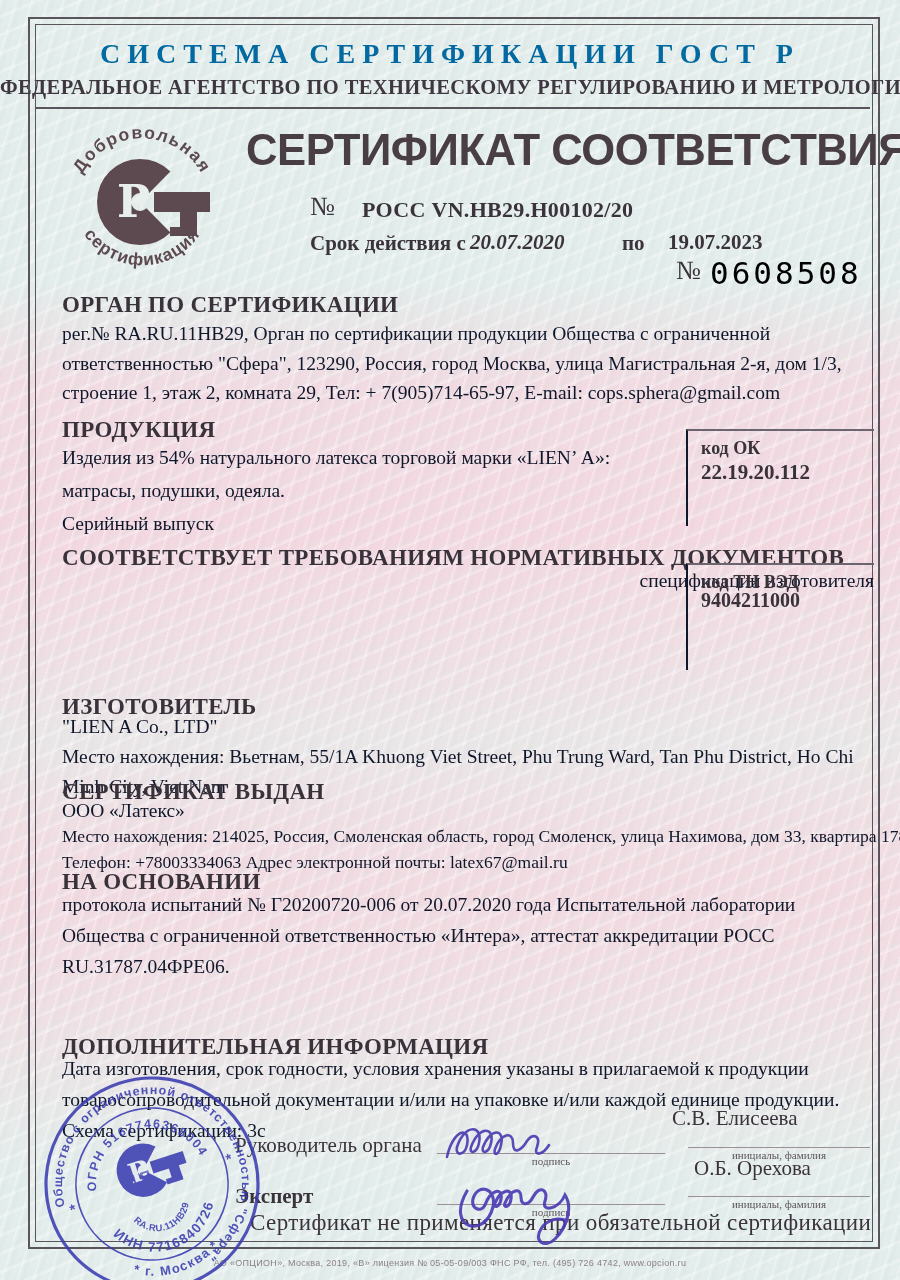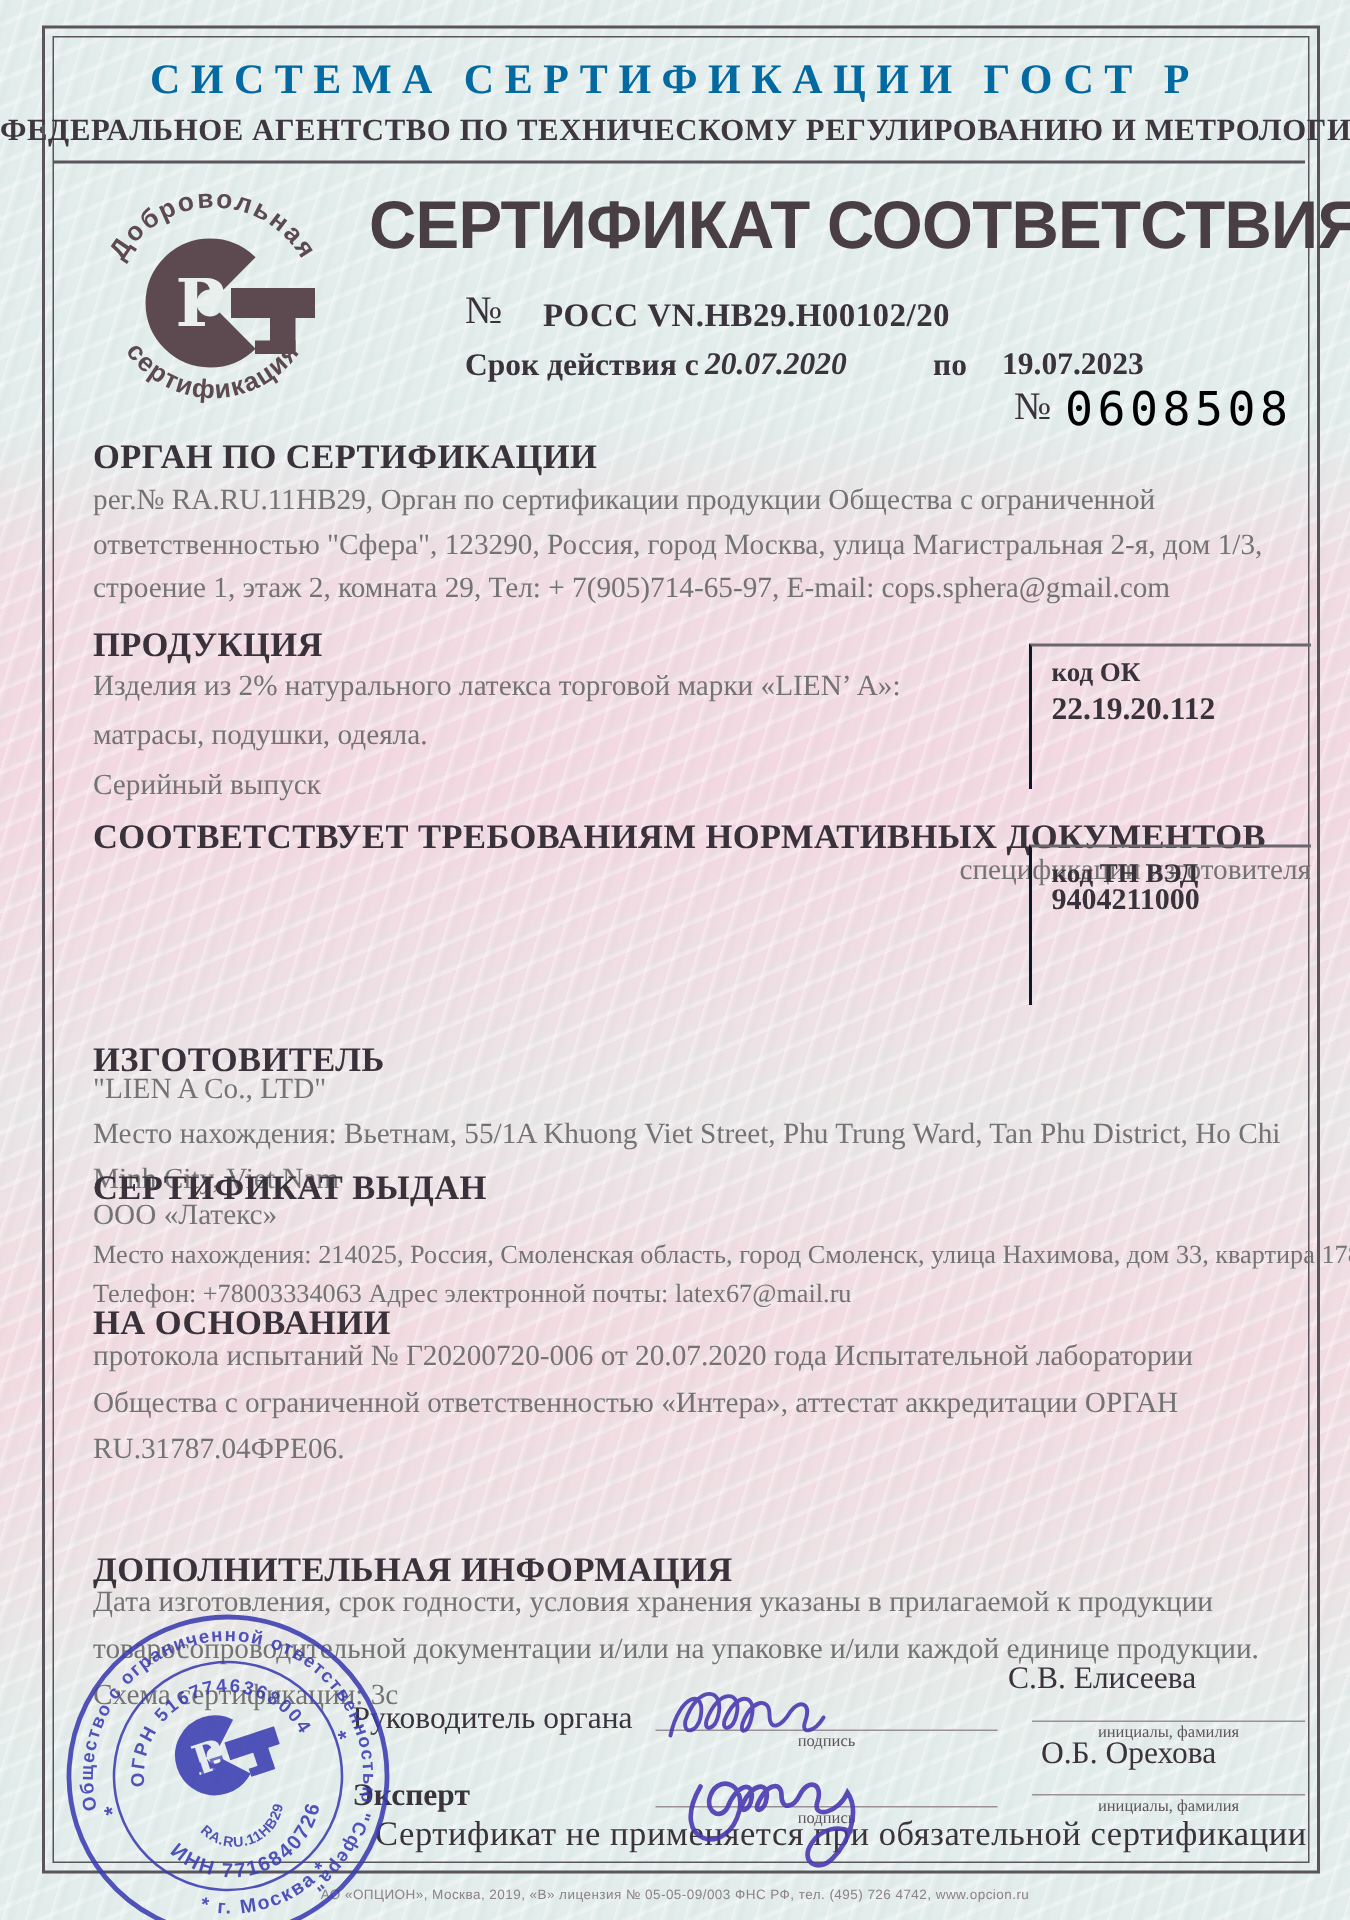--- a/index.html
+++ b/index.html
@@ -31,21 +31,21 @@
   .cert-number{left:362px;top:197px;font-size:22px;font-weight:bold;letter-spacing:0.3px;}
   .validity-label{left:310px;top:231px;font-size:21px;font-weight:bold;}
   .valid-from{left:470px;top:230px;font-size:21px;font-weight:bold;font-style:italic;}
   .po-label{left:622px;top:231px;font-size:21px;font-weight:bold;}
   .valid-to{left:668px;top:230px;font-size:21px;font-weight:bold;}
   .blank-no{left:676px;top:256px;font-size:26px;color:#3a333b;}
   .blank-number{left:710px;top:255px;font-family:"DejaVu Sans Mono",monospace;font-size:31px;color:#000000;letter-spacing:3px;}
   
   .sec{left:62px;width:812px;}
   .sec-h{font-weight:bold;font-size:23px;letter-spacing:0.3px;color:#39323a;white-space:nowrap;}
-  .ln{font-size:19.5px;color:#737373;white-space:nowrap;}
+  .ln{font-size:19.5px;color:#0f172a;white-space:nowrap;}
   .sec-organ{top:292px;} .sec-organ .ln{line-height:29.5px;} .sec-organ .body{margin-top:1px;}
   .sec-product{top:417px;} .sec-product .ln{line-height:33px;} .sec-product .body{margin-top:-2px;}
   .sec-conforms{top:545px;} .sec-conforms .ln{line-height:26px;text-align:right;} .sec-conforms .body{margin-top:-3px;}
   .sec-manufacturer{top:694px;} .sec-manufacturer .ln{line-height:30px;} .sec-manufacturer .body{margin-top:-8px;}
   .sec-issued{top:779px;} .sec-issued .body{margin-top:-7px;}
   .sec-issued .ln-big{font-size:19.5px;line-height:25px;}
   .sec-issued .ln-small{font-size:17.5px;line-height:26px;}
   .sec-basis{top:869px;} .sec-basis .ln{line-height:31px;} .sec-basis .body{margin-top:-6px;}
   .sec-additional{top:1034px;} .sec-additional .ln{line-height:31px;} .sec-additional .body{margin-top:-7px;}
   
@@ -131,21 +131,21 @@
   <div class="body">
     <div class="ln">рег.№ RA.RU.11НВ29, Орган по сертификации продукции Общества с ограниченной</div>
     <div class="ln">ответственностью "Сфера", 123290, Россия, город Москва, улица Магистральная 2-я, дом 1/3,</div>
     <div class="ln">строение 1, этаж 2, комната 29, Тел: + 7(905)714-65-97, E-mail: cops.sphera@gmail.com</div>
   </div>
 </div>
 
 <div class="abs sec sec-product">
   <div class="sec-h">ПРОДУКЦИЯ</div>
   <div class="body">
-    <div class="ln">Изделия из 2% натурального латекса торговой марки «LIEN’ А»:</div>
+    <div class="ln">Изделия из 54% натурального латекса торговой марки «LIEN’ А»:</div>
     <div class="ln">матрасы, подушки, одеяла.</div>
     <div class="ln">Серийный выпуск</div>
   </div>
 </div>
 
 <div class="abs code-box code-ok">
   <div class="code-label">код ОК</div>
   <div class="code-value">22.19.20.112</div>
 </div>
 
@@ -176,21 +176,21 @@
     <div class="ln ln-big">ООО «Латекс»</div>
     <div class="ln ln-small">Место нахождения: 214025, Россия, Смоленская область, город Смоленск, улица Нахимова, дом 33, квартира 178</div>
     <div class="ln ln-small">Телефон: +78003334063 Адрес электронной почты: latex67@mail.ru</div>
   </div>
 </div>
 
 <div class="abs sec sec-basis">
   <div class="sec-h">НА ОСНОВАНИИ</div>
   <div class="body">
     <div class="ln">протокола испытаний № Г20200720-006 от 20.07.2020 года Испытательной лаборатории</div>
-    <div class="ln">Общества с ограниченной ответственностью «Интера», аттестат аккредитации ОРГАН</div>
+    <div class="ln">Общества с ограниченной ответственностью «Интера», аттестат аккредитации РОСС</div>
     <div class="ln">RU.31787.04ФРЕ06.</div>
   </div>
 </div>
 
 <div class="abs sec sec-additional">
   <div class="sec-h">ДОПОЛНИТЕЛЬНАЯ ИНФОРМАЦИЯ</div>
   <div class="body">
     <div class="ln">Дата изготовления, срок годности, условия хранения указаны в прилагаемой к продукции</div>
     <div class="ln">товаросопроводительной документации и/или на упаковке и/или каждой единице продукции.</div>
     <div class="ln">Схема сертификации: 3с</div>

